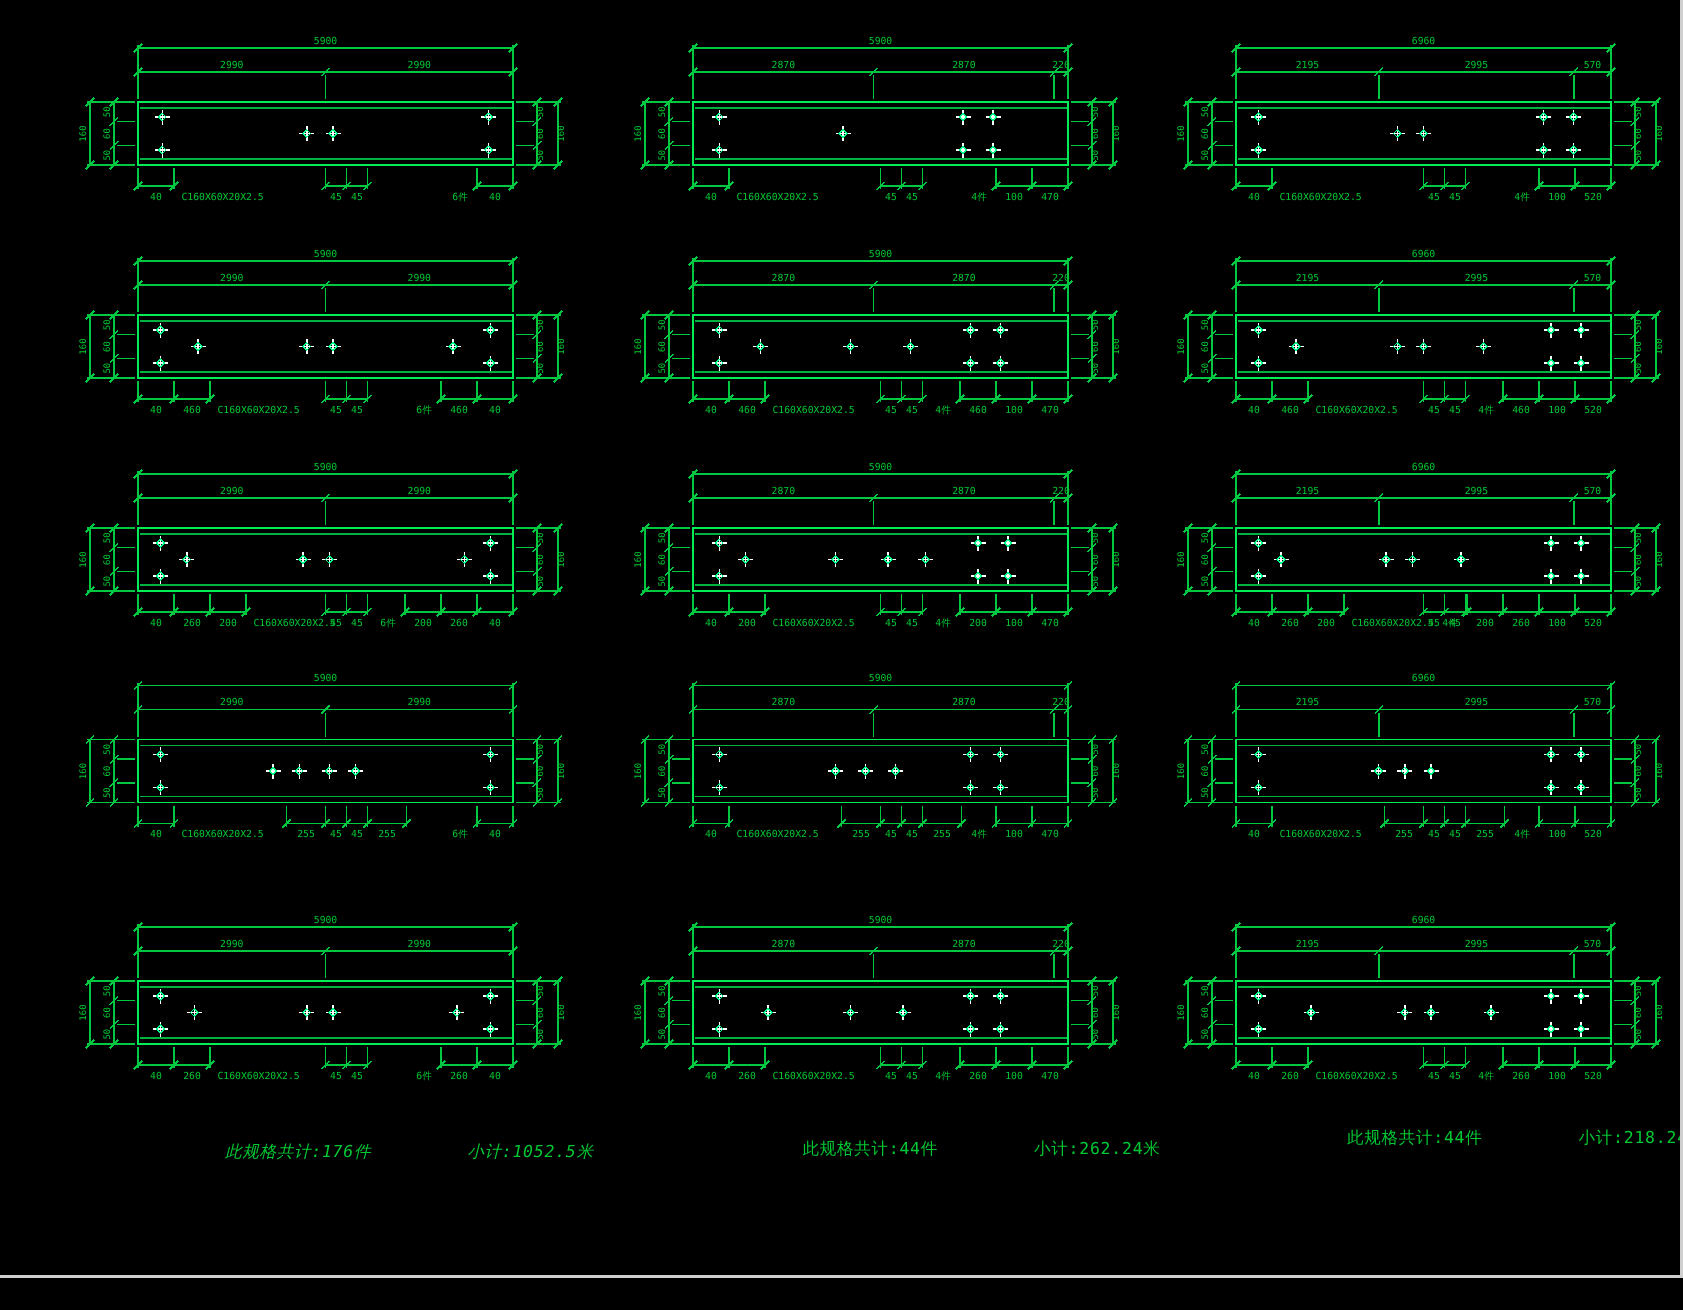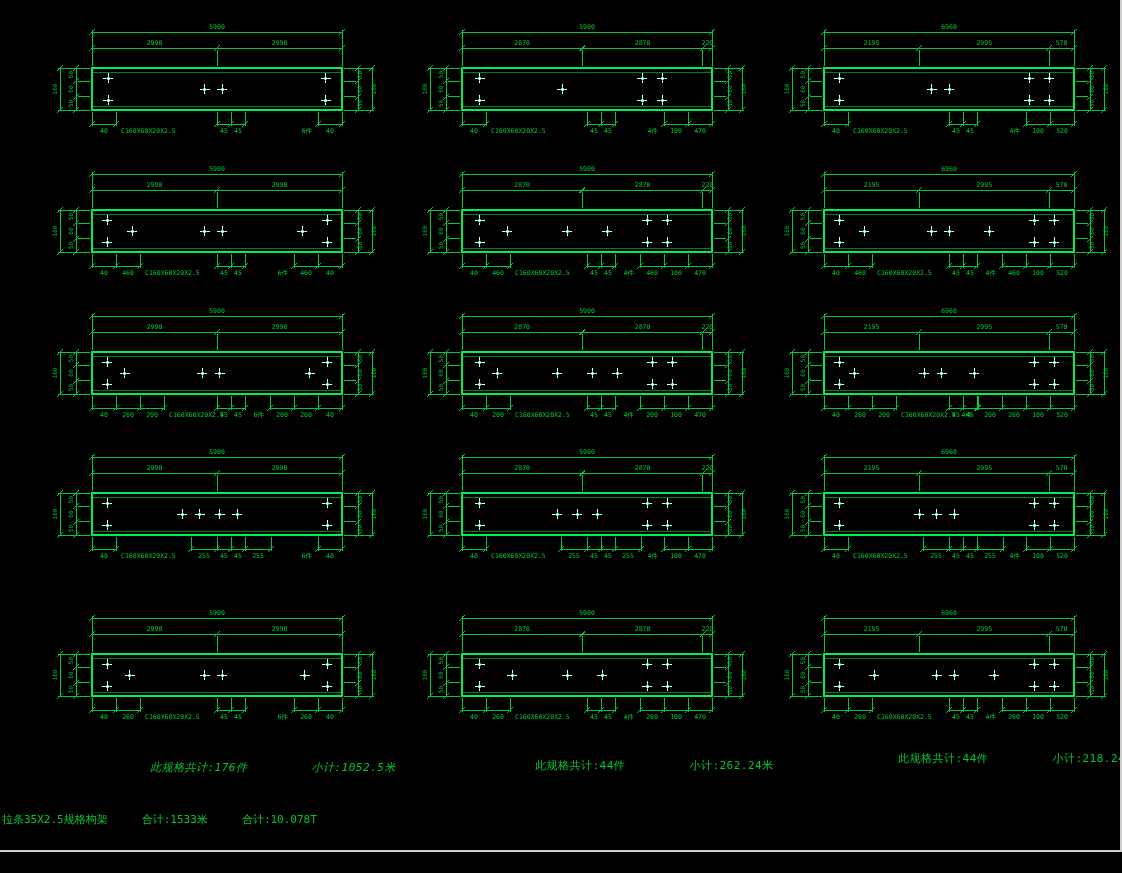--- a/index.html
+++ b/index.html
@@ -1669,25 +1669,20 @@
   </div>
   <div class="summary" style="left:535px; top:758px;">
     <span>此规格共计:44件</span>
     <span>小计:262.24米</span>
   </div>
   <div class="summary" style="left:898px; top:751px;">
     <span>此规格共计:44件</span>
     <span>小计:218.24米</span>
   </div>
 
-  <div class="note-line note-primary" style="left:2px; top:812px;">
-    <span>拉条35X2.5规格构架</span>
-    <span>合计:1533米</span>
-    <span>合计:10.078T</span>
-  </div>
   <div class="note-line note-secondary" style="left:2px; top:842px;">
     <span>所有长孔为Φ14X25</span>
   </div>
   <div class="note-line note-secondary" style="left:2px; top:840px;">
     <span>所有圆孔为Φ14</span>
   </div>
 
   <div class="edge-right"></div>
   <div class="edge-bottom"></div>
 </div>

